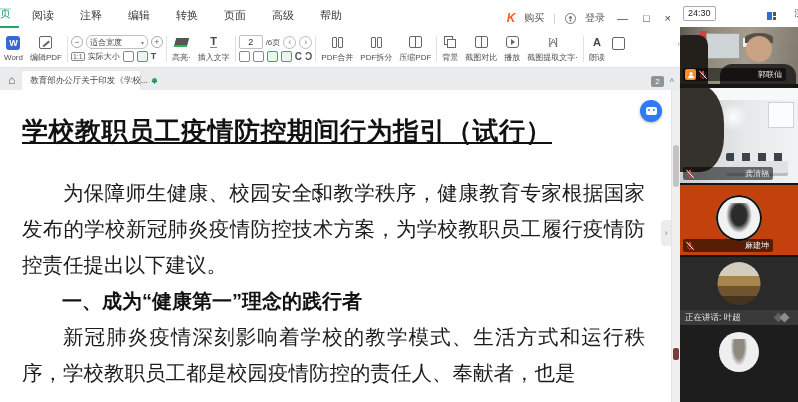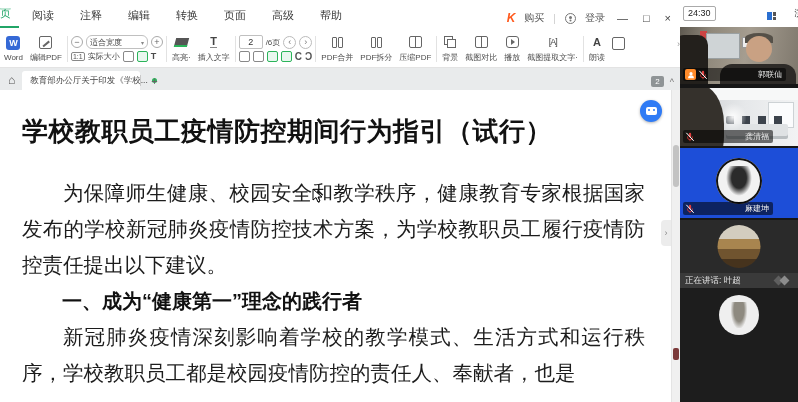--- a/index.html
+++ b/index.html
@@ -67,21 +67,21 @@
   .gdot { width:5px; height:5px; border-radius:50%; background:#2bb45a; flex:0 0 auto; }
   .dtab-sep { width:1px; height:11px; background:#c9c9c9; margin-bottom:4px; }
   .newtab { font-size:11px; color:#666; padding:0 10px 3px 10px; }
   .tb-right { position:absolute; right:6px; bottom:3px; display:flex; align-items:center; gap:6px; }
   .badge2 { background:#8f9496; color:#fff; font-size:8px; border-radius:2px; padding:0 4px; line-height:11px; }
   .chev { font-size:9px; color:#777; }
 
   
   .docarea { flex:1; background:#f3f4f5; position:relative; overflow:hidden; }
   .page { position:absolute; left:0; top:0; right:9px; bottom:0; background:#fff; padding:24px 26px 0 22px; overflow:hidden; }
-  .doc-title { font-family:"Liberation Serif","DejaVu Serif",serif; font-weight:bold; font-size:26px; color:#111; letter-spacing:0.5px; margin-bottom:26px; white-space:nowrap; }
+  .doc-title { font-family:"Liberation Serif","DejaVu Serif",serif; font-weight:bold; font-size:26px; color:#111; letter-spacing:0.5px; margin-bottom:26px; white-space:nowrap;text-decoration:underline; }
   .doc-body { font-family:"Liberation Serif","DejaVu Serif",serif; font-size:20.5px; color:#1c1c1c; line-height:36px; text-align:justify; }
   .doc-body p { text-indent:2em; }
   .doc-h2 { font-weight:bold; text-indent:2em; font-family:"Liberation Sans","DejaVu Sans",sans-serif; font-size:20px; color:#111; }
   .assistant { position:absolute; right:18px; top:10px; width:22px; height:22px; border-radius:50%; background:#2f7bf5; display:flex; align-items:center; justify-content:center; box-shadow:0 1px 3px rgba(0,0,0,.3); }
   .assistant i { width:11px; height:8px; background:#fff; border-radius:2px; position:relative; display:block; }
   .assistant i:after { content:""; position:absolute; left:2px; top:2px; width:2px; height:2px; background:#2f7bf5; border-radius:50%; box-shadow:5px 0 0 #2f7bf5; }
   .vscroll { position:absolute; right:0; top:0; bottom:0; width:9px; background:#f0f0f0; border-left:1px solid #e4e4e4; }
   .vthumb { position:absolute; right:1px; top:55px; width:6px; height:42px; background:#c3c3c3; border-radius:3px; }
   .vmark { position:absolute; right:1px; top:258px; width:6px; height:12px; background:#7c3a3a; border-radius:2px; }
   .panel-handle { position:absolute; right:9px; top:130px; width:10px; height:26px; background:#ececec; border-radius:4px 0 0 4px; font-size:9px; color:#888; display:flex; align-items:center; justify-content:center; }
@@ -116,30 +116,30 @@
   .t1 .head { position:absolute; right:26px; top:9px; width:26px; height:26px; background:#c9a183; border-radius:50%; }
   .t1 .hair { position:absolute; right:25px; top:6px; width:28px; height:10px; background:#555048; border-radius:50% 50% 0 0; }
   .t1 .body { position:absolute; right:2px; bottom:-8px; width:76px; height:28px; background:#2e2b28; border-radius:12px 12px 0 0; }
 
   .t2 { height:69px; background:linear-gradient(180deg,#a89d8b 0%,#b4aa97 40%,#8d8374 100%); border:2px solid #2bb45a; }
   .t2 .shelf { position:absolute; right:4px; top:4px; width:30px; height:40px; background:repeating-linear-gradient(180deg,#d9d2c4 0 7px,#8a8172 7px 9px); }
   .t2 .face { position:absolute; left:50%; top:8px; transform:translateX(-50%); width:46px; height:44px; background:#c9a285; border-radius:46% 46% 40% 40%; }
   .t2 .brow { position:absolute; left:50%; top:16px; transform:translateX(-50%); width:34px; height:5px; background:#494038; border-radius:3px; }
   .t2 .body { position:absolute; left:50%; bottom:-6px; transform:translateX(-50%); width:90px; height:26px; background:#7a88a6; border-radius:14px 14px 0 0; }
 
-  .t3 { height:58px; background:linear-gradient(90deg,#c9ccce 0%,#e6e8ea 55%,#f2f3f4 100%); }
+  .t3 { height:95px; background:linear-gradient(90deg,#c9ccce 0%,#e6e8ea 55%,#f2f3f4 100%); }
   .t3 .ceil { position:absolute; left:0; top:0; right:0; height:12px; background:#f7f8f8; }
   .t3 .win { position:absolute; right:4px; top:14px; width:26px; height:26px; background:#fbfcfd; border:1px solid #cdd2d5; }
   .t3 .table { position:absolute; right:10px; bottom:10px; width:62px; height:12px; background:#dfe2e4; border-radius:2px; box-shadow:0 3px 0 #b9bec1; }
   .t3 .chairs { position:absolute; right:8px; bottom:22px; width:64px; height:8px;
     background:repeating-linear-gradient(90deg,#3c434c 0 8px,transparent 8px 16px); border-radius:2px; }
   .t3 .sil { position:absolute; left:-14px; top:-4px; width:58px; height:88px; background:#35312c; border-radius:0 45% 40% 0; }
   .t3 .glare { position:absolute; left:40px; top:14px; width:26px; height:30px; background:radial-gradient(circle,rgba(255,255,255,.95),rgba(255,255,255,0) 70%); }
 
-  .t4 { height:70px; background:#1d4ed8; }
+  .t4 { height:70px; background:#c2410c; }
   .avatar { position:absolute; left:50%; transform:translateX(-50%); border-radius:50%; }
   .t4 .avatar { top:10px; width:46px; height:46px; background:#f2f2f2;
     box-shadow:inset 0 0 0 2px #111; }
   .t4 .avatar:after { content:""; position:absolute; left:10px; top:8px; width:26px; height:30px;
     background:radial-gradient(ellipse at 50% 40%,#2b2b2b 0 40%,transparent 70%); }
 
   .t5 { height:53px; background:#2a2a2a; }
   .t5 .avatar { top:5px; width:43px; height:43px;
     background:linear-gradient(180deg,#d3cdbf 0 32%,#a8854f 32% 55%,#70542f 55% 78%,#46331d 78% 100%); }
 

